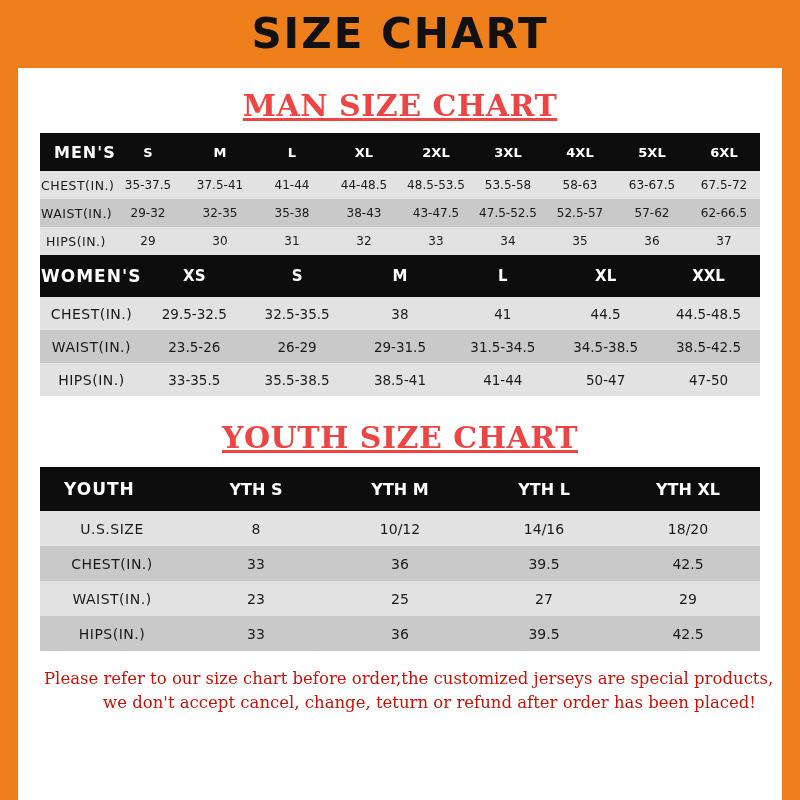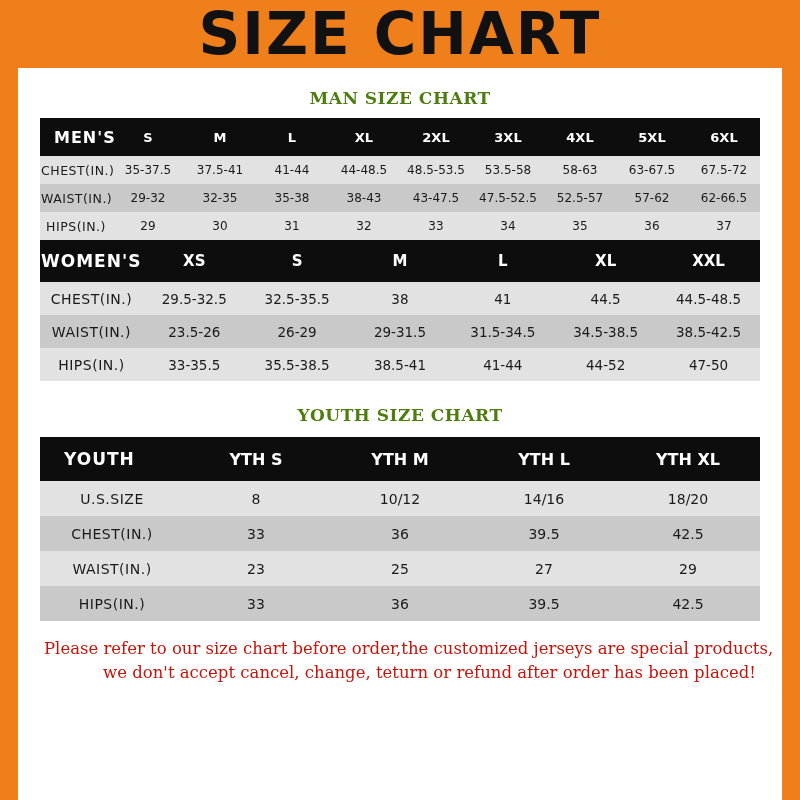--- a/index.html
+++ b/index.html
@@ -26,36 +26,37 @@
     height: 68px;
     background: #ef7f1a;
     display: flex;
     align-items: center;
     justify-content: center;
     margin: 0 -18px;
   }
   .banner-title {
     font-family: "DejaVu Sans", sans-serif;
     font-weight: bold;
-    font-size: 58px;
+    font-size: 42px;
     letter-spacing: 2px;
     color: #111111;
     line-height: 1;
   }
   .content {
     padding: 0 22px;
     box-sizing: border-box;
   }
   .section-title {
     text-align: center;
     font-family: "DejaVu Serif", serif;
     font-weight: bold;
-    font-size: 17px;
-    color: #4d7c0f;
+    font-size: 30px;
+    color: #ef4444;
     letter-spacing: 0.5px;
+    text-decoration: underline;
   }
   .st-man { margin-top: 20px; margin-bottom: 10px; }
   .st-women { margin-top: 22px; margin-bottom: 12px; }
   .st-youth { margin-top: 24px; margin-bottom: 12px; }
 
   table {
     width: 100%;
     border-collapse: collapse;
     table-layout: fixed;
   }
@@ -197,21 +198,21 @@
           <td>31.5-34.5</td>
           <td>34.5-38.5</td>
           <td>38.5-42.5</td>
         </tr>
         <tr class="row-light">
           <td class="first">HIPS(IN.)</td>
           <td>33-35.5</td>
           <td>35.5-38.5</td>
           <td>38.5-41</td>
           <td>41-44</td>
-          <td>44-52</td>
+          <td>50-47</td>
           <td>47-50</td>
         </tr>
       </tbody>
     </table>
 
     <div class="section-title st-youth">YOUTH SIZE CHART</div>
 
     <table class="tbl-youth">
       <thead>
         <tr>

